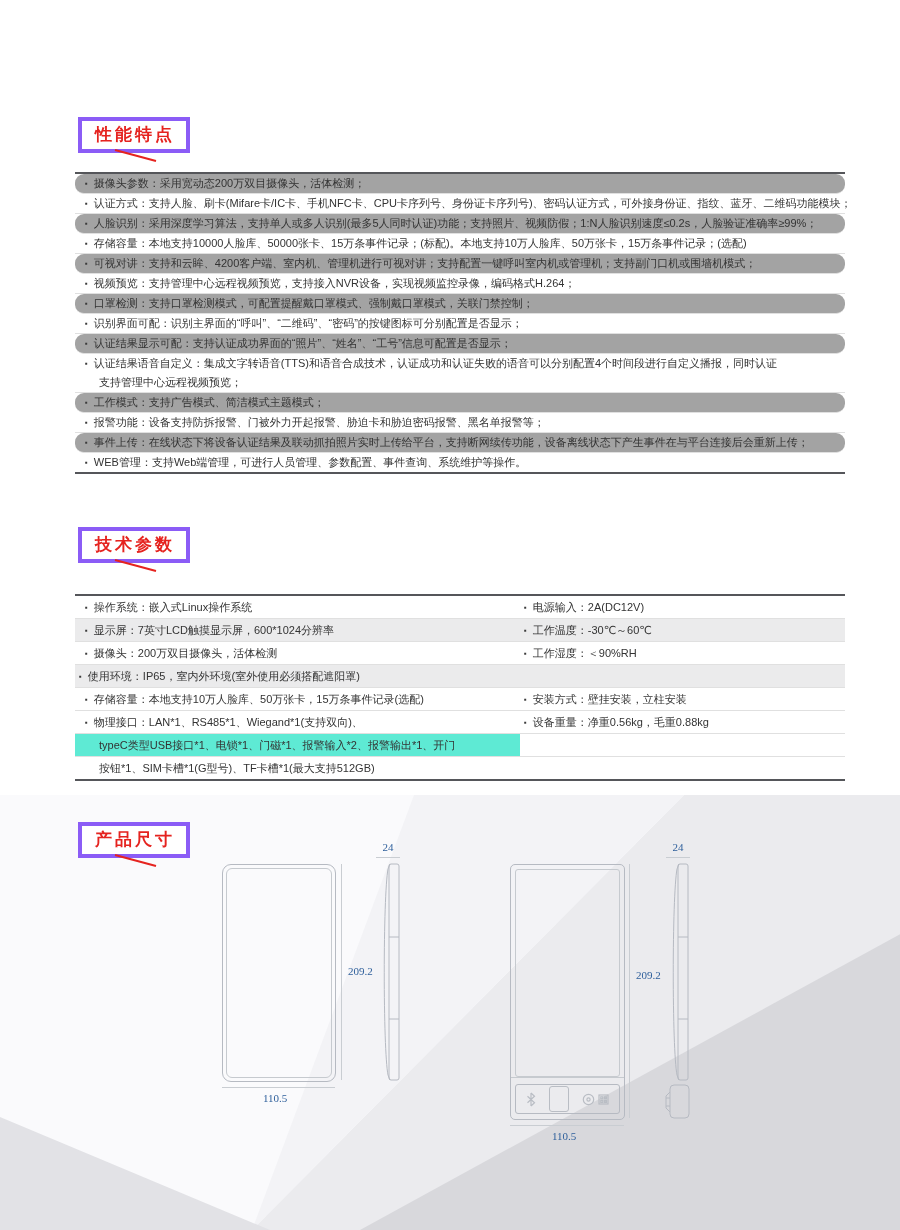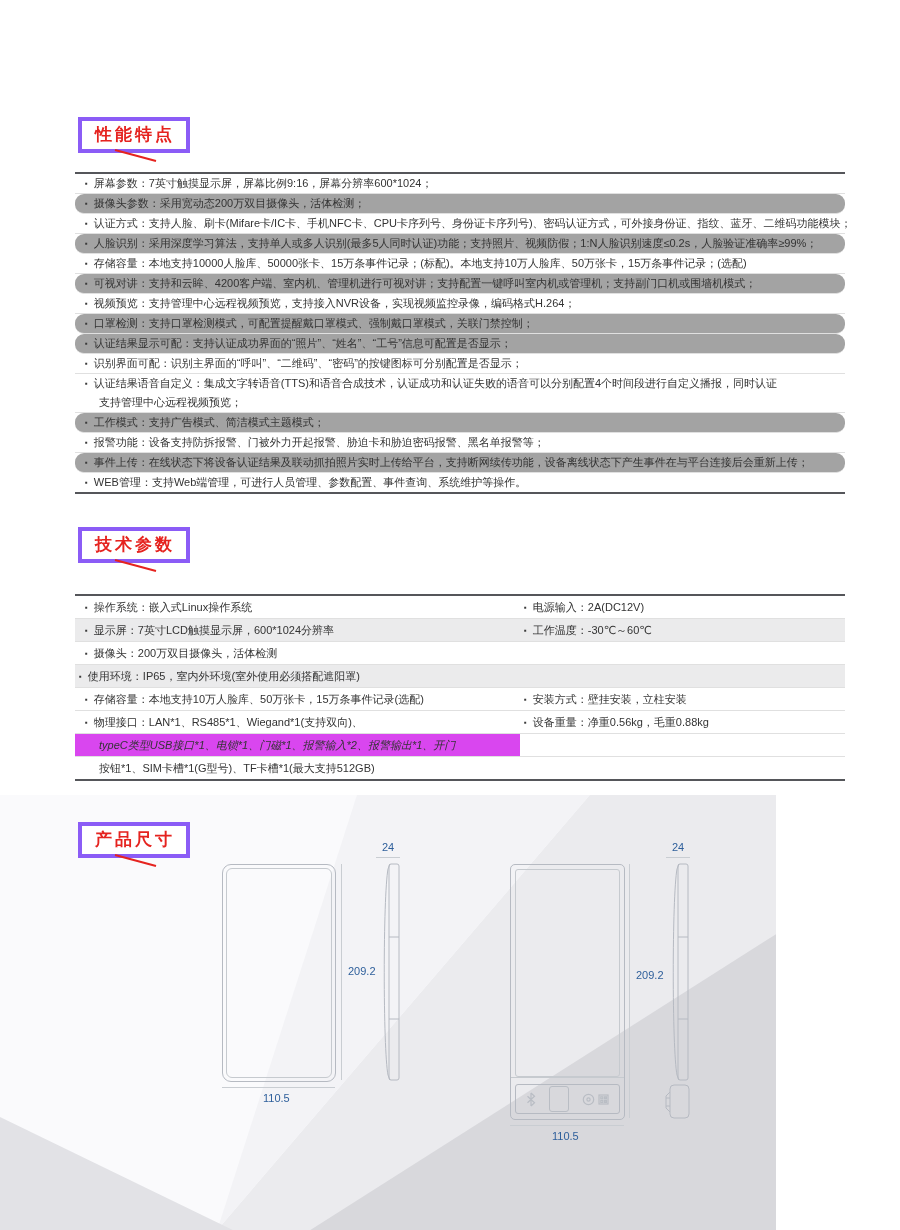--- a/index.html
+++ b/index.html
@@ -30,25 +30,25 @@
   
   .spec-table{
     position:absolute;left:75px;top:594px;width:770px;
     border-top:2px solid #55565a;border-bottom:2px solid #55565a;
     font-size:11px;color:#333;
   }
   .spec-row{display:flex;height:22px;line-height:22px;border-bottom:1px solid #e0e0e0;background:#fff;}
   .spec-row:last-child{border-bottom:none;}
   .spec-row.gray{background:#ebebec;}
   .spec-left{width:445px;padding-left:10px;white-space:nowrap;box-sizing:border-box;}
-  .spec-left.cellgray{background:#d946ef;font-style:italic;}
+  .spec-left.cellgray{background:#5eead4;}
   .spec-left.cont{padding-left:24px;}
   .spec-right{flex:1;padding-left:4px;white-space:nowrap;}
   
-  .dims{position:absolute;left:0;top:795px;width:776px;height:435px;background:#ebebee;}
+  .dims{position:absolute;left:0;top:795px;width:900px;height:435px;background:#ebebee;font-family:Liberation Serif, serif;}
   .tri{position:absolute;left:0;top:0;width:100%;height:100%;}
   .triA{background:#fafafc;clip-path:polygon(0 0,76% 0,28% 100%,0 100%);}
   .triB{background:#f3f3f6;clip-path:polygon(46% 0,76% 0,28% 100%);}
   .triBL{background:#e2e2e6;clip-path:polygon(0 74%,30% 100%,0 100%);}
   .triBR{background:#d8d8dc;clip-path:polygon(40% 100%,100% 32%,100% 100%);}
   .draw{position:absolute;border:1px solid #b6bac2;background:transparent;}
   .rounded{border-radius:9px;}
   .inner-screen{position:absolute;left:3px;top:3px;right:3px;bottom:3px;border:1px solid #c6cacf;border-radius:6px;}
   .front-screen{position:absolute;left:4px;top:4px;right:4px;height:206px;border:1px solid #c6cacf;border-radius:3px;}
   .front-panel{position:absolute;left:4px;bottom:5px;right:4px;height:30px;border:1px solid #b6bac2;border-radius:3px;
@@ -68,23 +68,20 @@
 
 <div class="page">
 
   <div class="title-box" style="left:78px;top:117px;">
     <span>性能特点</span>
     <svg class="title-tail" width="46" height="14" viewBox="0 0 46 14">
       <line x1="1" y1="1" x2="42" y2="12" stroke="#e5231f" stroke-width="2"></line>
     </svg>
   </div>
   <div class="feat-list" id="feat-list">
-      <div class="feat-row">
-        <div class="feat-line"><span class="bullet">▪</span>屏幕参数：7英寸触摸显示屏，屏幕比例9:16，屏幕分辨率600*1024；</div>
-      </div>
       <div class="feat-row gray">
         <div class="feat-line"><span class="bullet">▪</span>摄像头参数：采用宽动态200万双目摄像头，活体检测；</div>
       </div>
       <div class="feat-row">
         <div class="feat-line"><span class="bullet">▪</span>认证方式：支持人脸、刷卡(Mifare卡/IC卡、手机NFC卡、CPU卡序列号、身份证卡序列号)、密码认证方式，可外接身份证、指纹、蓝牙、二维码功能模块；</div>
       </div>
       <div class="feat-row gray">
         <div class="feat-line"><span class="bullet">▪</span>人脸识别：采用深度学习算法，支持单人或多人识别(最多5人同时认证)功能；支持照片、视频防假；1:N人脸识别速度≤0.2s，人脸验证准确率≥99%；</div>
       </div>
       <div class="feat-row">
@@ -92,25 +89,25 @@
       </div>
       <div class="feat-row gray">
         <div class="feat-line"><span class="bullet">▪</span>可视对讲：支持和云眸、4200客户端、室内机、管理机进行可视对讲；支持配置一键呼叫室内机或管理机；支持副门口机或围墙机模式；</div>
       </div>
       <div class="feat-row">
         <div class="feat-line"><span class="bullet">▪</span>视频预览：支持管理中心远程视频预览，支持接入NVR设备，实现视频监控录像，编码格式H.264；</div>
       </div>
       <div class="feat-row gray">
         <div class="feat-line"><span class="bullet">▪</span>口罩检测：支持口罩检测模式，可配置提醒戴口罩模式、强制戴口罩模式，关联门禁控制；</div>
       </div>
+      <div class="feat-row">
+        <div class="feat-line"><span class="bullet">▪</span>识别界面可配：识别主界面的“呼叫”、“二维码”、“密码”的按键图标可分别配置是否显示；</div>
+      </div>
       <div class="feat-row gray">
         <div class="feat-line"><span class="bullet">▪</span>认证结果显示可配：支持认证成功界面的“照片”、“姓名”、“工号”信息可配置是否显示；</div>
-      </div>
-      <div class="feat-row">
-        <div class="feat-line"><span class="bullet">▪</span>识别界面可配：识别主界面的“呼叫”、“二维码”、“密码”的按键图标可分别配置是否显示；</div>
       </div>
       <div class="feat-row">
         <div class="feat-line"><span class="bullet">▪</span>认证结果语音自定义：集成文字转语音(TTS)和语音合成技术，认证成功和认证失败的语音可以分别配置4个时间段进行自定义播报，同时认证</div>
         <div class="feat-line cont">支持管理中心远程视频预览；</div>
       </div>
       <div class="feat-row gray">
         <div class="feat-line"><span class="bullet">▪</span>工作模式：支持广告模式、简洁模式主题模式；</div>
       </div>
       <div class="feat-row">
         <div class="feat-line"><span class="bullet">▪</span>报警功能：设备支持防拆报警、门被外力开起报警、胁迫卡和胁迫密码报警、黑名单报警等；</div>
@@ -133,20 +130,21 @@
       <div class="spec-row">
         <div class="spec-left"><span class="bullet">▪</span>操作系统：嵌入式Linux操作系统</div>
         <div class="spec-right"><span class="bullet">▪</span>电源输入：2A(DC12V)</div>
       </div>
       <div class="spec-row gray">
         <div class="spec-left"><span class="bullet">▪</span>显示屏：7英寸LCD触摸显示屏，600*1024分辨率</div>
         <div class="spec-right"><span class="bullet">▪</span>工作温度：-30℃～60℃</div>
       </div>
       <div class="spec-row">
         <div class="spec-left"><span class="bullet">▪</span>摄像头：200万双目摄像头，活体检测</div>
+        <div class="spec-right"><span class="bullet">▪</span>工作湿度：＜90%RH</div>
       </div>
       <div class="spec-row gray">
         <div class="spec-right"><span class="bullet">▪</span>使用环境：IP65，室内外环境(室外使用必须搭配遮阳罩)</div>
       </div>
       <div class="spec-row">
         <div class="spec-left"><span class="bullet">▪</span>存储容量：本地支持10万人脸库、50万张卡，15万条事件记录(选配)</div>
         <div class="spec-right"><span class="bullet">▪</span>安装方式：壁挂安装，立柱安装</div>
       </div>
       <div class="spec-row">
         <div class="spec-left"><span class="bullet">▪</span>物理接口：LAN*1、RS485*1、Wiegand*1(支持双向)、</div>

